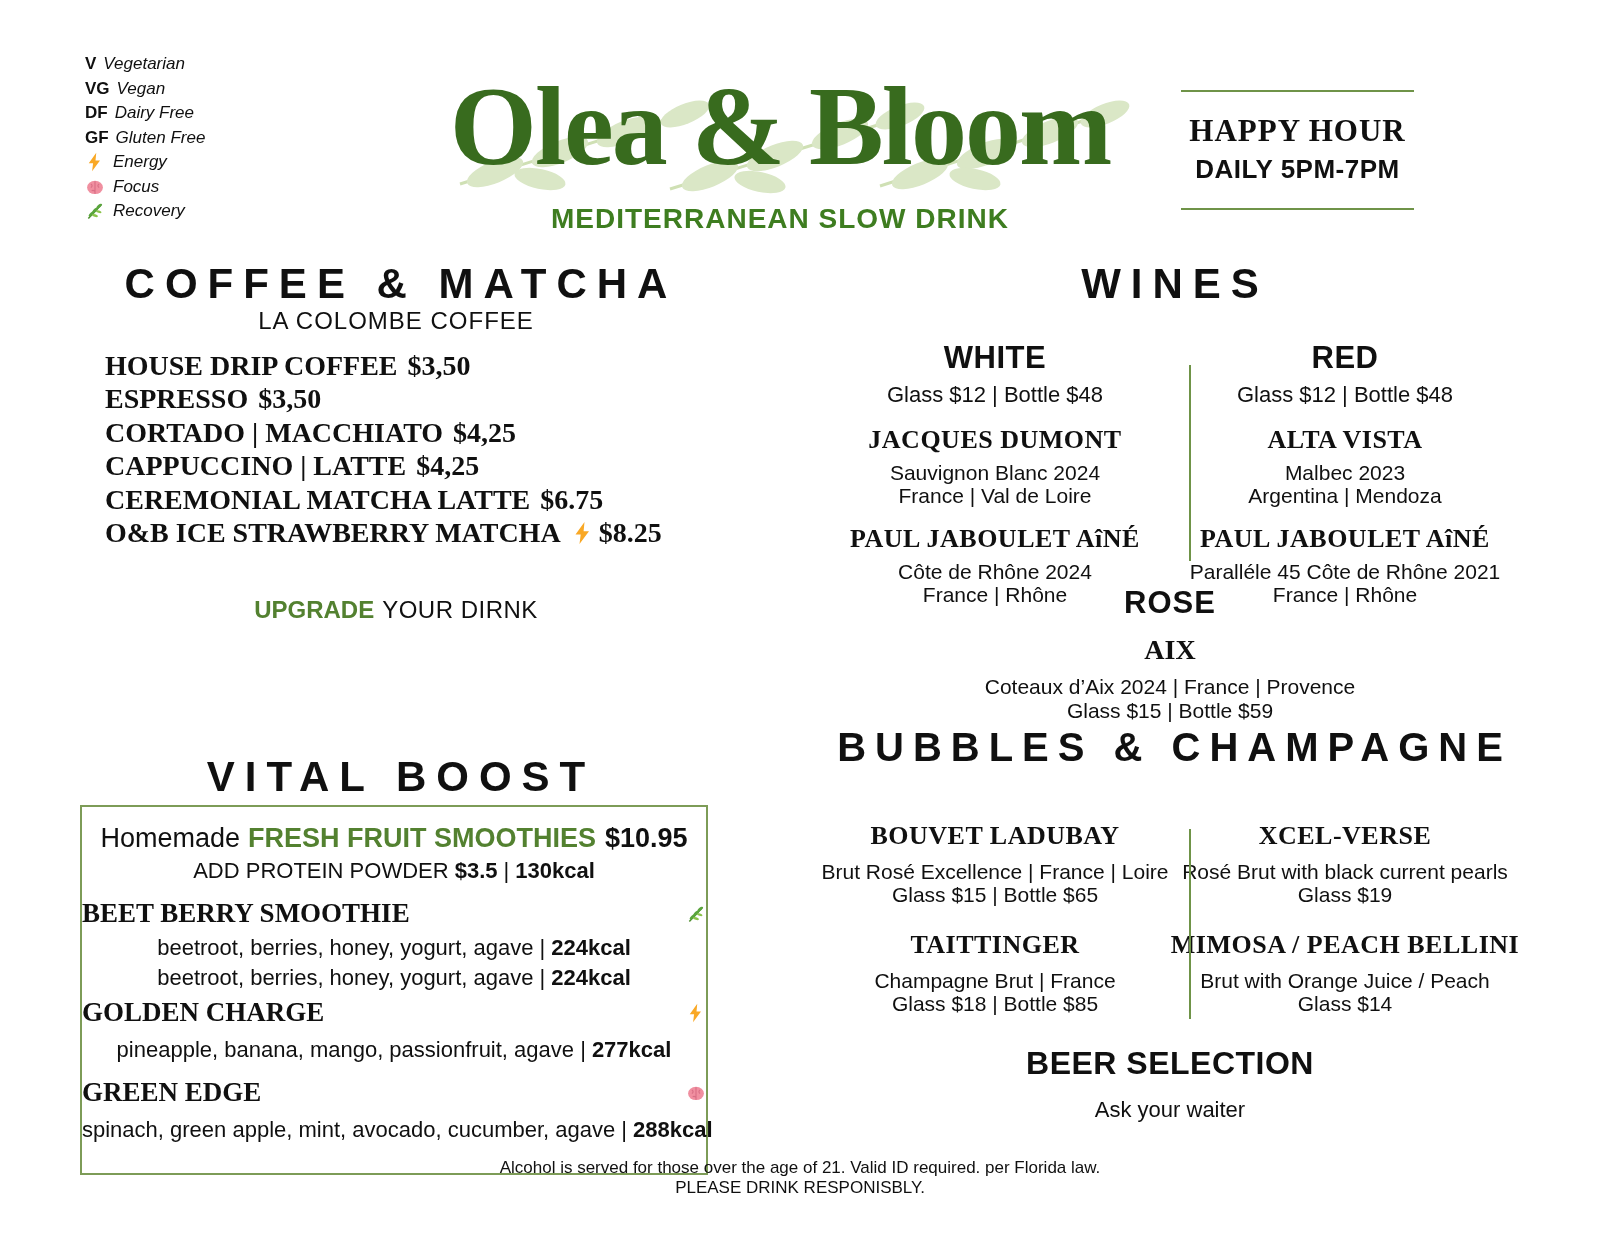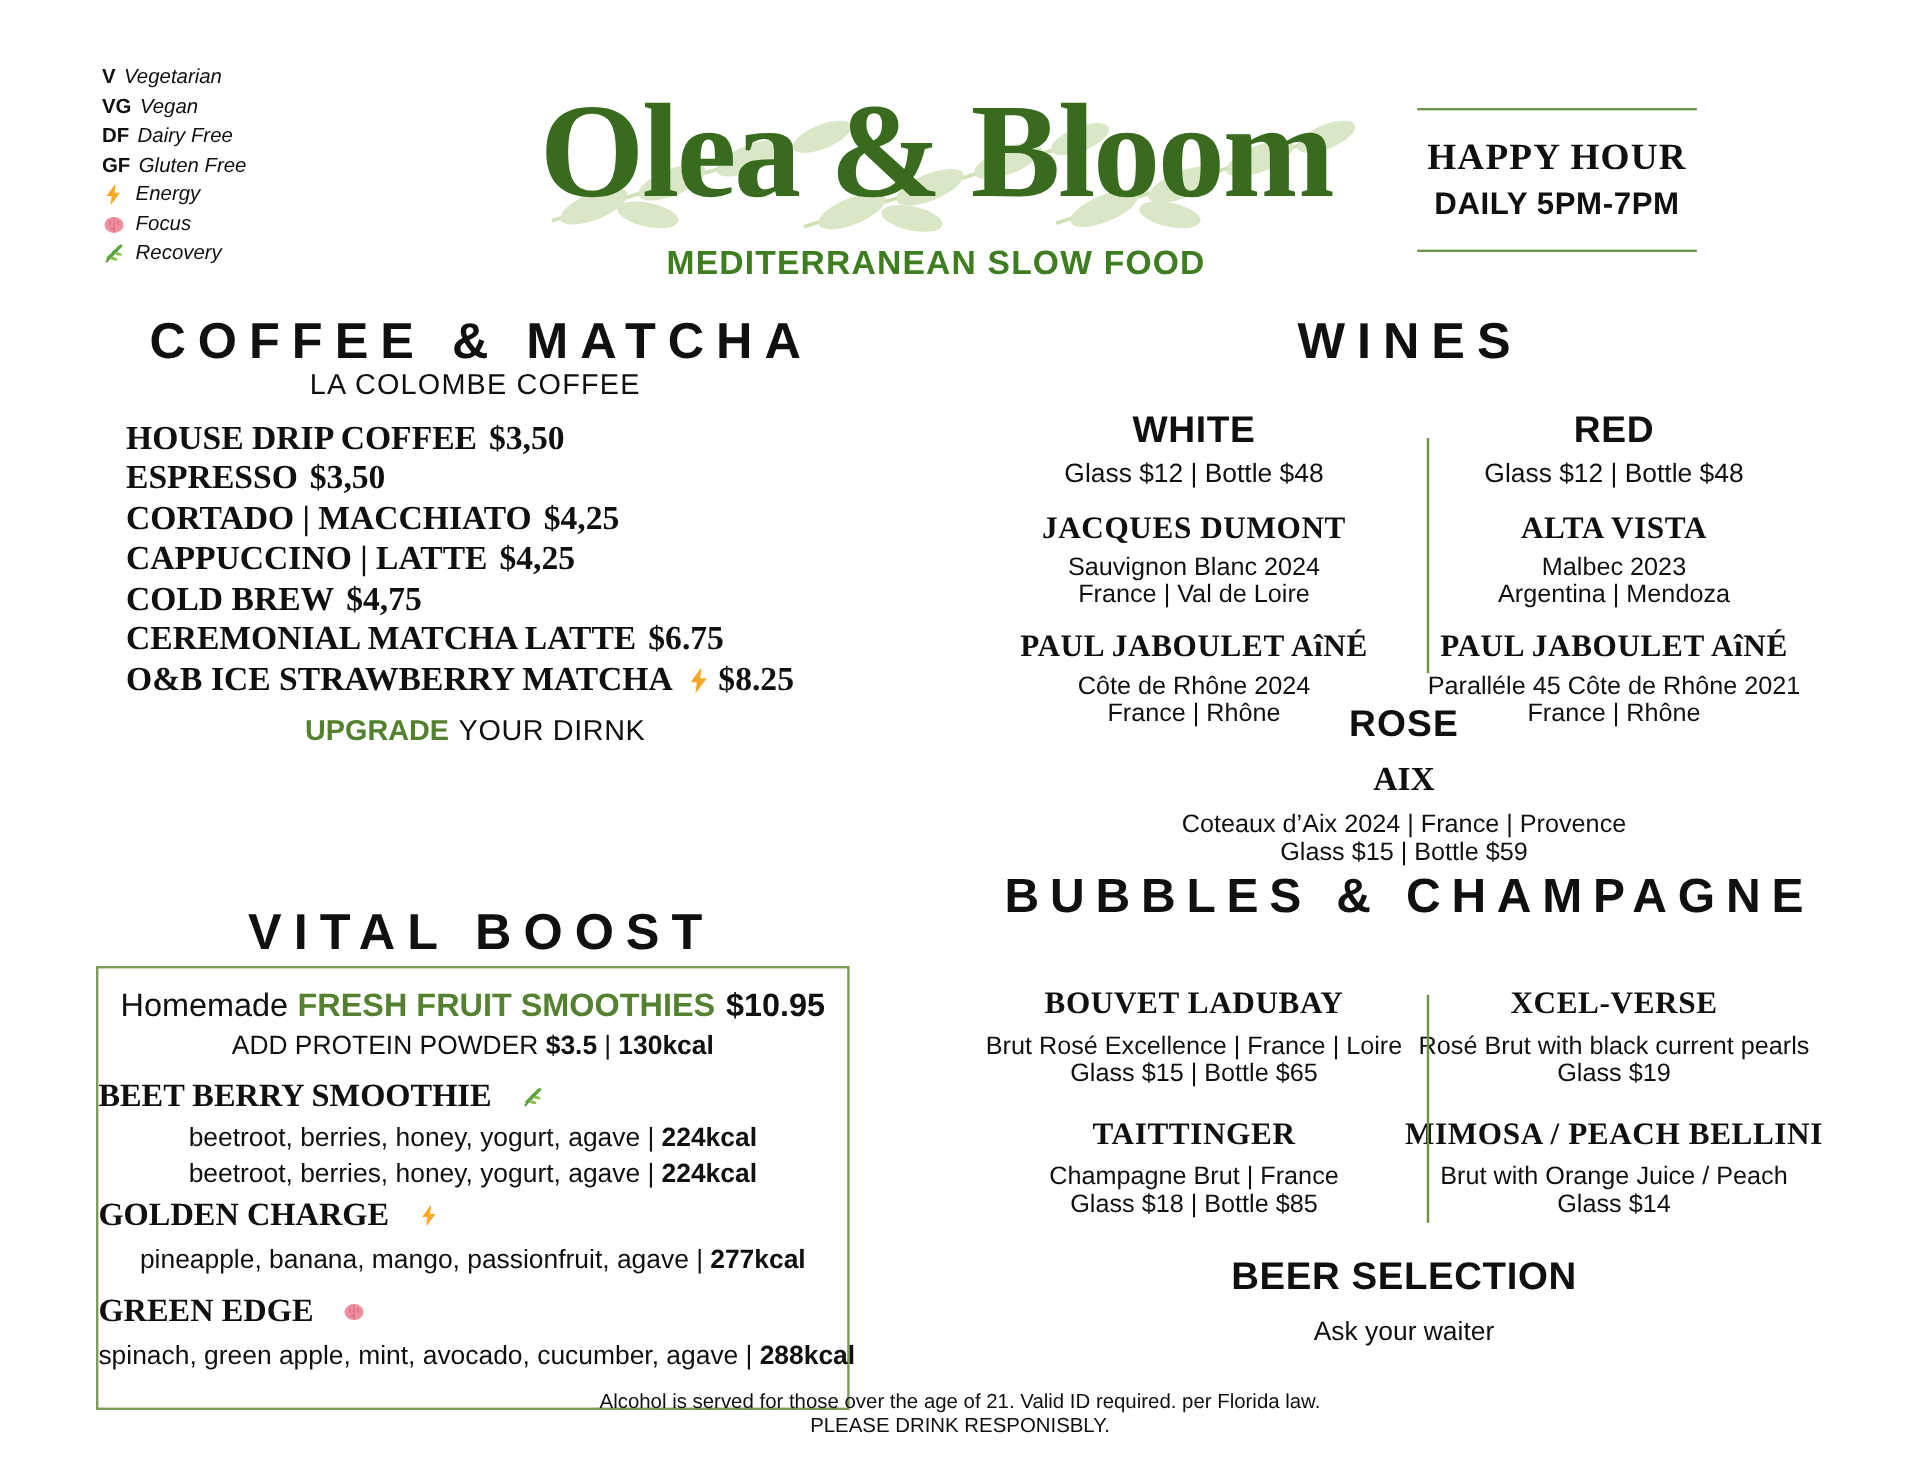--- a/index.html
+++ b/index.html
@@ -57,21 +57,21 @@
   .addon-milks .addon-opt{margin-top:11px;}
   .vital-title{top:498px;}
   .vital-box{position:absolute;top:550px;left:0;width:628px;border:2px solid var(--olive-border);
              text-align:center;padding:16px 0 30px;box-sizing:border-box;}
   .vb-l1{font-size:27px;white-space:nowrap;}
   .vb-hl{font-weight:800;color:var(--accent-green);margin-left:8px;}
   .vb-price{font-weight:800;margin-left:9px;}
   .vb-l2{font-size:22px;margin-top:4px;white-space:nowrap;}
   .b{font-weight:bold;}
   .vb-sep{margin:0 6px;}
-  .smoothie-name{font-size:27px;font-weight:bold;margin-top:14px;display:flex;justify-content:flex-start;align-items:center;gap:24px;white-space:nowrap;}
+  .smoothie-name{font-size:27px;font-weight:bold;margin-top:14px;display:flex;justify-content:space-between;align-items:center;gap:24px;white-space:nowrap;}
   .smoothie-line{font-size:22px;margin-top:6px;white-space:nowrap;}
   .kcal{font-weight:bold;margin-left:6px;}
   .mt-sm{margin-top:4px;}
   .mt-lg{}
 
   
   .col-right{position:absolute;left:820px;top:255px;width:700px;height:880px;}
   .wines-title{top:5px;}
   .wgrid{position:absolute;top:85px;left:0;width:700px;display:flex;}
   .wcol{width:350px;text-align:center;}
@@ -165,21 +165,21 @@
         <ellipse cx="360" cy="118" rx="26" ry="10" transform="rotate(12 360 118)"></ellipse>
         <ellipse cx="520" cy="110" rx="30" ry="11" transform="rotate(-22 520 110)"></ellipse>
         <ellipse cx="585" cy="90" rx="30" ry="11" transform="rotate(-22 585 90)"></ellipse>
         <ellipse cx="650" cy="68" rx="30" ry="11" transform="rotate(-22 650 68)"></ellipse>
         <ellipse cx="705" cy="50" rx="26" ry="10" transform="rotate(-22 705 50)"></ellipse>
         <ellipse cx="575" cy="115" rx="26" ry="10" transform="rotate(12 575 115)"></ellipse>
       </g>
     </svg>
     <div class="logo-text">Olea &amp; Bloom</div>
   </div>
-  <div class="tagline">MEDITERRANEAN SLOW FOOD</div>
+  <div class="tagline">MEDITERRANEAN SLOW DRINK</div>
 
   <div class="happy">
     <div class="happy-l1">HAPPY HOUR</div>
     <div class="happy-l2">DAILY 5PM-7PM</div>
   </div>
 
   <div class="col-left">
     <div class="sec-title coffee-title">COFFEE &amp; MATCHA</div>
     <div class="coffee-sub">LA COLOMBE COFFEE</div>
 
@@ -192,24 +192,20 @@
         <span>ESPRESSO</span>
         <span class="ci-price">$3,50</span>
       </div>
       <div class="coffee-item">
         <span>CORTADO | MACCHIATO</span>
         <span class="ci-price">$4,25</span>
       </div>
       <div class="coffee-item">
         <span>CAPPUCCINO | LATTE</span>
         <span class="ci-price">$4,25</span>
-      </div>
-      <div class="coffee-item">
-        <span>COLD BREW</span>
-        <span class="ci-price">$4,75</span>
       </div>
       <div class="coffee-item">
         <span>CEREMONIAL MATCHA LATTE</span>
         <span class="ci-price">$6.75</span>
       </div>
       <div class="coffee-item">
         <span>O&amp;B ICE STRAWBERRY MATCHA</span>
         <svg class="icon ci-bolt" viewBox="0 0 24 24">
             <path d="M13.5 1 4.5 13.5h5.2L8.5 23l9.5-12.7h-5.4z" fill="var(--bolt)"></path>
           </svg>

